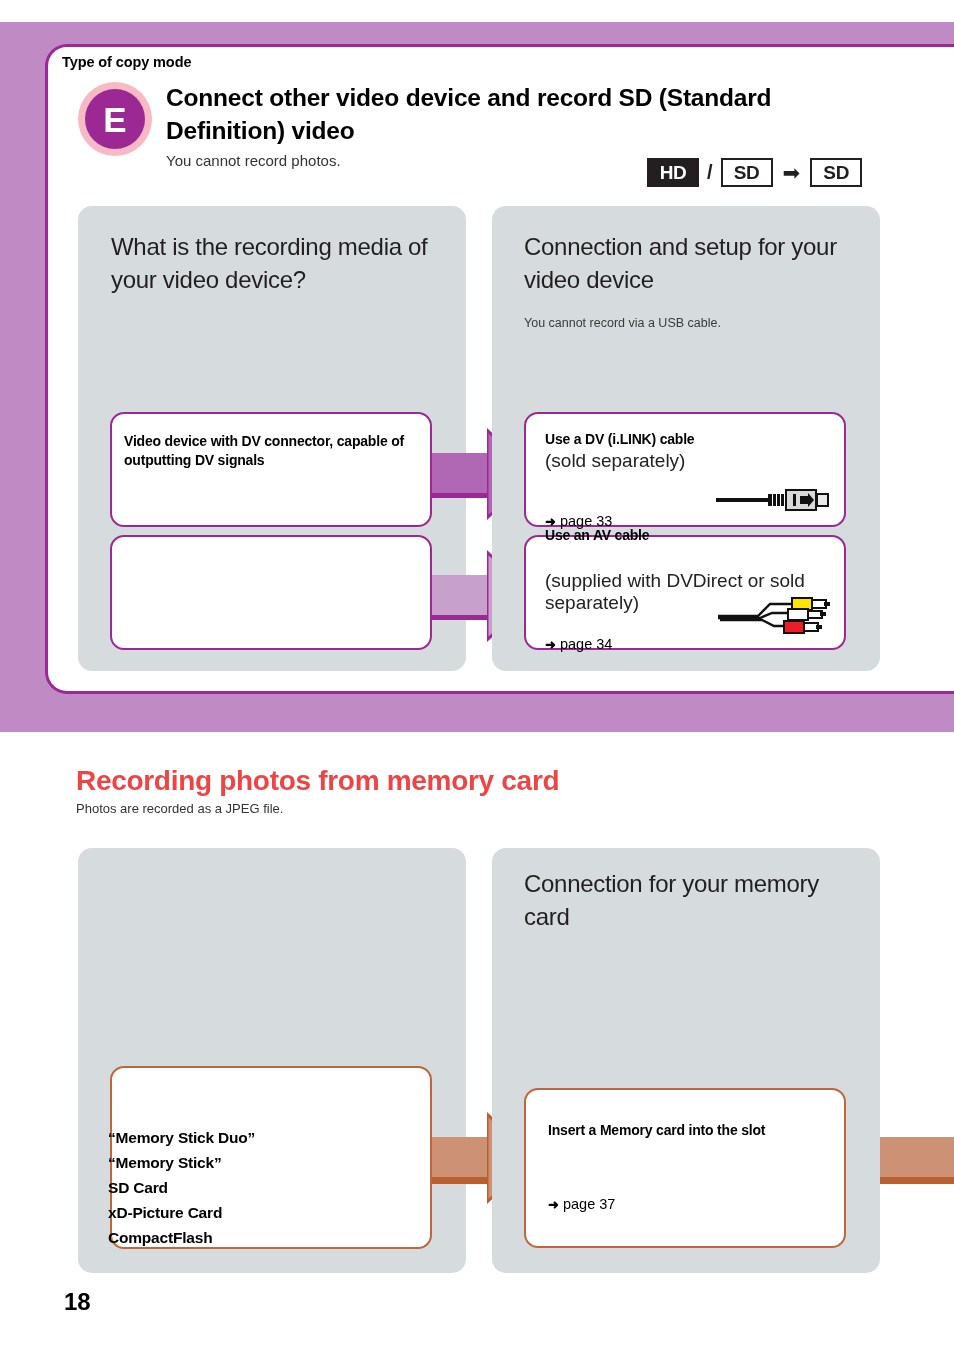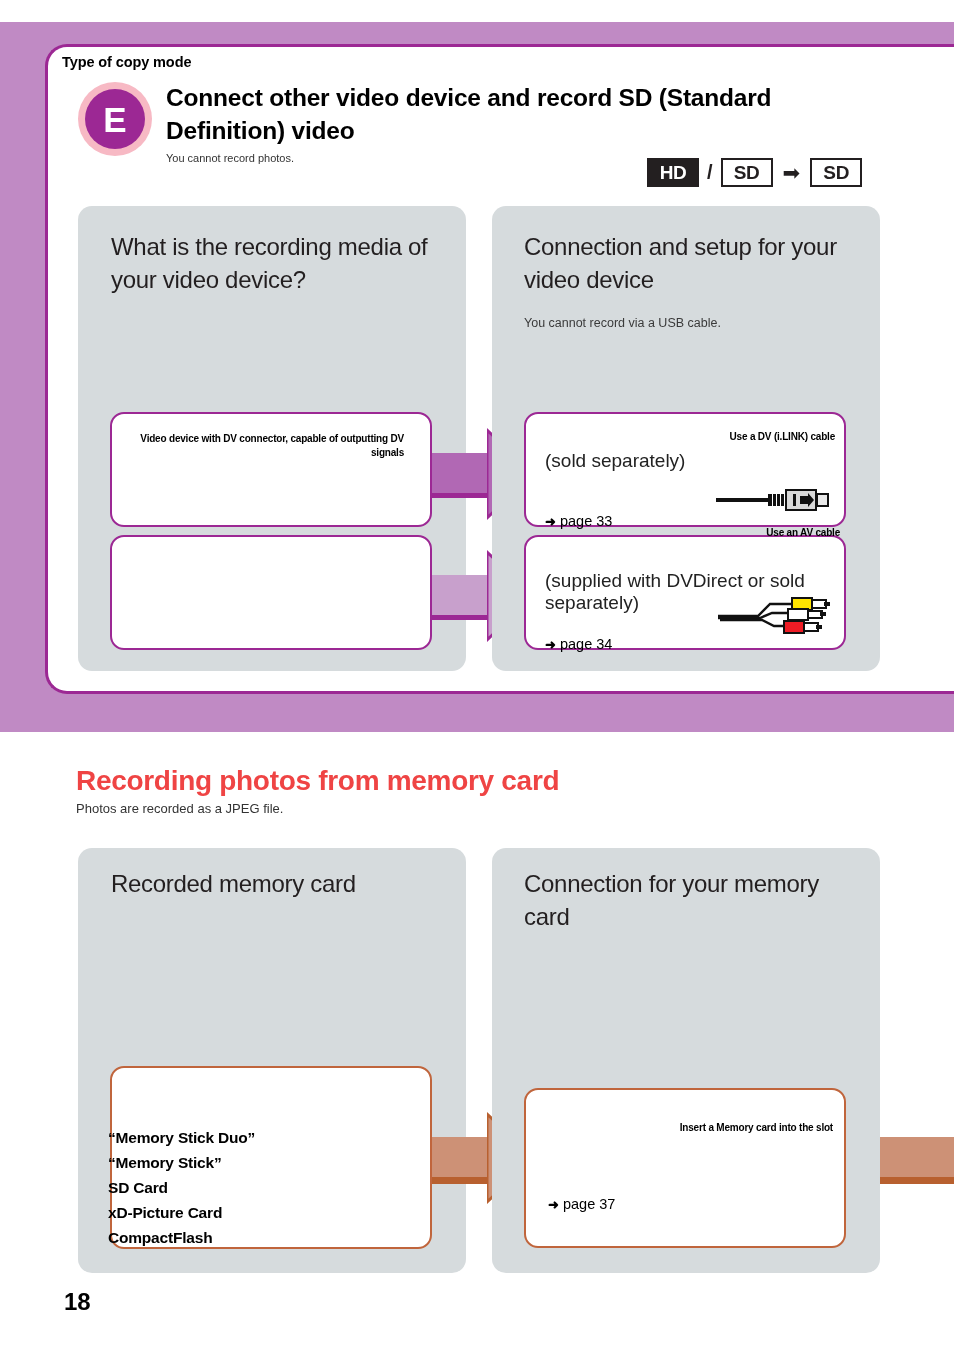--- a/index.html
+++ b/index.html
@@ -49,21 +49,21 @@
     line-height: 1;
   }
 
   .main-title {
     position: absolute; left: 166px; top: 82px; width: 700px;
     font-size: 24.5px; font-weight: bold; color: #000;
     line-height: 1.33; letter-spacing: -0.2px;
   }
   .main-sub {
     position: absolute; left: 166px; top: 152px;
-    font-size: 11px; color: #333; font-weight: normal;
+    font-size: 15px; color: #333; font-weight: normal;
   }
 
   
   .badges {
     position: absolute; left: 647px; top: 158px;
     display: flex; align-items: center; gap: 7px;
   }
   .badge {
     display: inline-flex; align-items: center; justify-content: center;
     min-width: 52px; height: 29px; padding: 0 9px;
@@ -89,22 +89,22 @@
   }
 
   
   .wbox {
     position: absolute; background: #fff; border-radius: 14px;
     border: 2.2px solid #9c2894;
   }
   .wbox.orange { border-color: #c0653c; }
 
   .wbox-strong {
-    position: absolute; font-size: 10px; font-weight: bold;
-    color: #000; line-height: 1.38; letter-spacing: -0.2px; text-align: right;
+    position: absolute; font-size: 14px; font-weight: bold;
+    color: #000; line-height: 1.38; letter-spacing: -0.2px;
   }
   .wbox-note {
     position: absolute; font-size: 19px; color: #222; font-weight: normal;
   }
   .wbox-page {
     position: absolute; font-size: 14.5px; color: #000; font-weight: normal; margin-top: 28px;
   }
   .wbox-page .ar { font-weight: bold; font-size: 13px; }
 
   
@@ -235,21 +235,20 @@
     <rect x="98" y="29" width="6" height="4" fill="#111"></rect>
   </svg>
 
   <div class="sec2-title">Recording photos from memory card</div>
   <div class="sec2-sub">Photos are recorded as a JPEG file.</div>
 
   <div class="bar" style="left:843px; top:1137px; width:111px; height:40px; background:#cd9176;"></div>
   <div class="bar" style="left:843px; top:1177px; width:111px; height:7px; background:#b8602f;"></div>
 
   <div class="gpanel" style="left:78px; top:848px; width:388px; height:425px;"></div>
-  <div class="gp-title" style="left:111px; top:868px; width:340px;">Recorded memory card</div>
 
   <div class="wbox orange" style="left:110px; top:1066px; width:322px; height:183px;"></div>
   <div class="card-list" style="left:108px; top:1097px; width:290px;margin-top:28px;">“Memory Stick Duo”
 “Memory Stick”
 SD Card
 xD-Picture Card
 CompactFlash</div>
 
   <div class="bar" style="left:432px; top:1137px; width:62px; height:40px; background:#cd9176;"></div>
   <div class="bar" style="left:432px; top:1177px; width:62px; height:7px; background:#b8602f;"></div>

